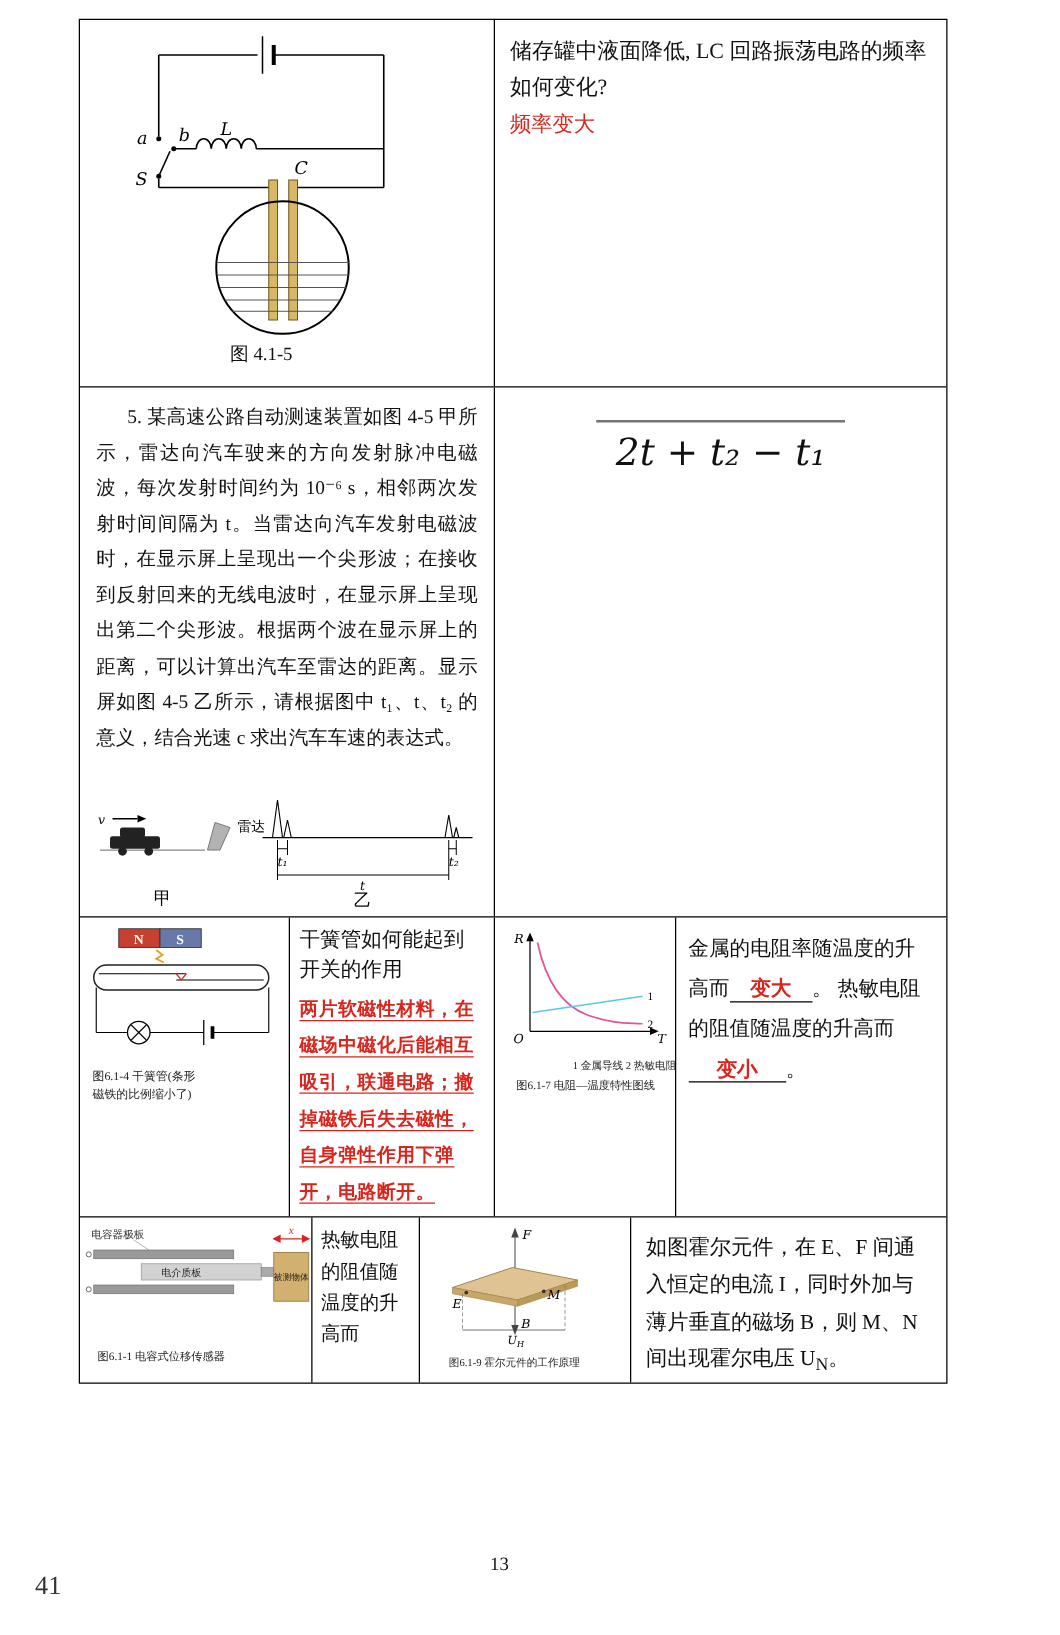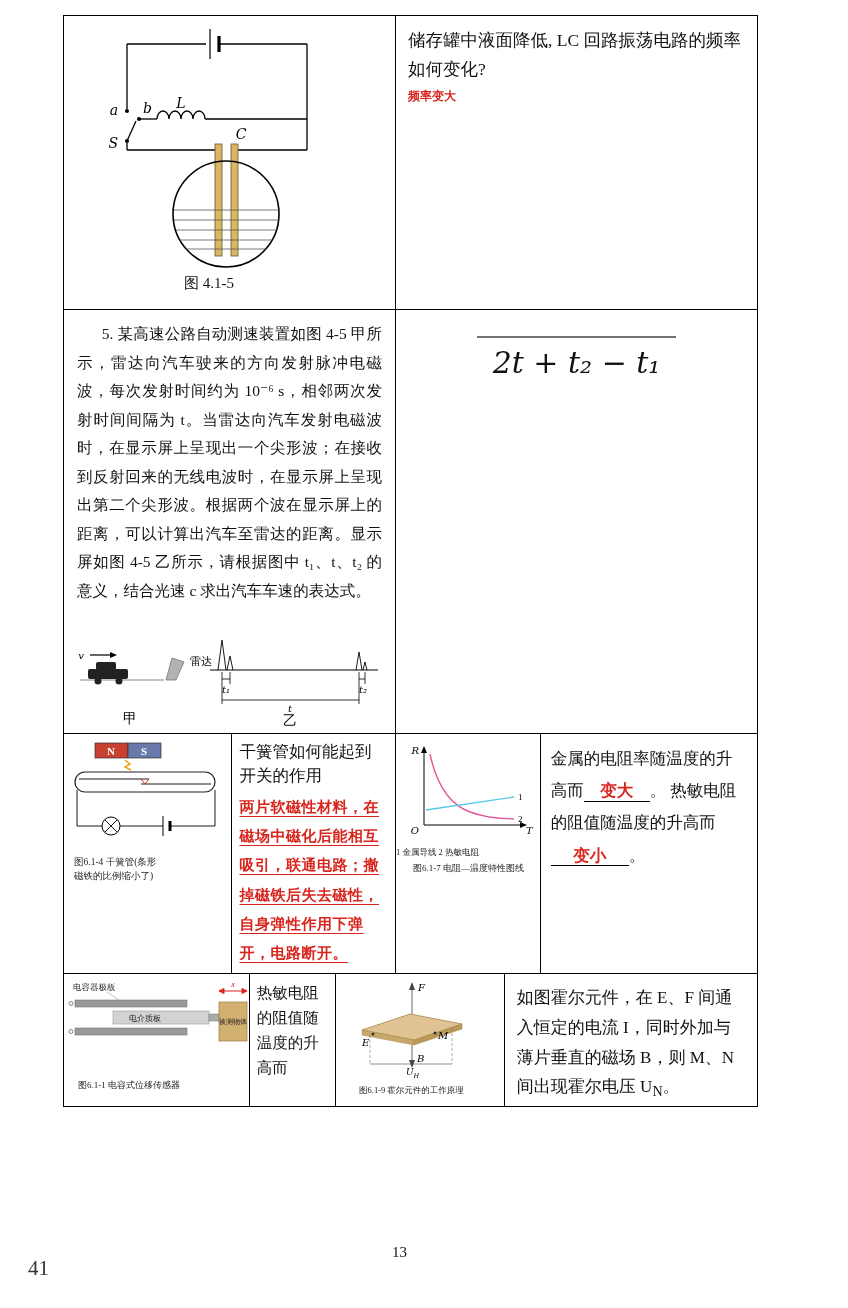--- a/index.html
+++ b/index.html
@@ -11,21 +11,21 @@
   .row + .row{border-top:1.6px solid #000;}
   .cell{position:relative;overflow:hidden;}
   .cell + .cell{border-left:1.6px solid #000;}
   .r1{height:293px;} .r2{height:424px;} .r3{height:240px;} .r4{height:133px;}
   .c-left{width:332px;} .c-right{width:363px;}
   .r3 .c1{width:167px;} .r3 .c2{width:165px;} .r3 .c3{width:145px;} .r3 .c4{width:218px;}
   .r4 .d1{width:192px;} .r4 .d2{width:90px;} .r4 .d3{width:150px;} .r4 .d4{width:263px;margin-left:24px;}
 
   .q-text{padding:10px 12px 0;font-size:17.5px;line-height:1.65;}
   .red{color:#d8251d;}
-  .answer-line{padding:4px 12px 0;font-size:12px;font-weight:bold;}
+  .answer-line{padding:4px 12px 0;font-size:17px;font-weight:normal;}
   .problem{padding:10px 13px 0;font-size:15.5px;line-height:1.84;text-align:justify;text-indent:1.6em;}
 
   .fig-caption{font-size:15px;}
   .small-caption{font-size:9.5px;color:#222;line-height:1.45;}
 
   .formula-wrap{display:flex;justify-content:center;padding-top:26px;}
   .frac{display:inline-block;text-align:center;font-family:"DejaVu Serif",serif;font-style:italic;font-size:30px;}
   .frac .num{padding:2px 16px 7px;}
   .frac .den{border-top:2px solid #737373;padding:7px 16px 2px;}
 
@@ -197,21 +197,21 @@
           <polygon points="21,11 24,4 27,11" fill="#000"></polygon>
           <polygon points="120,80 127,83 120,86" fill="#000"></polygon>
           <path d="M30,12 C36,40 48,62 70,70 S105,76 114,77" fill="none" stroke="#e0559a" stroke-width="1.4"></path>
           <line x1="26" y1="68" x2="114" y2="55" stroke="#58c8e8" stroke-width="1.4"></line>
           <text class="lbl-s" x="19" y="12" text-anchor="end">R</text>
           <text class="lbl-s" x="126" y="92">T</text>
           <text class="lbl-s" x="19" y="92" text-anchor="end">O</text>
           <text x="118" y="58" font-size="9">1</text>
           <text x="118" y="80" font-size="9">2</text>
         </svg>
-        <div class="small-caption" style="position:absolute;left:0;top:112px;width:145px;text-align:left;font-size:8.5px;">1 金属导线  2 热敏电阻</div>
+        <div class="small-caption" style="position:absolute;left:0;top:112px;width:145px;text-align:right;font-size:8.5px;">1 金属导线  2 热敏电阻</div>
         <div class="small-caption" style="position:absolute;left:0;top:128px;width:145px;text-align:center;font-size:9px;">图6.1-7 电阻—温度特性图线</div>
       </div>
       <div class="cell c4">
         <div class="fill-text">
           <span>金属的电阻率随温度的升高而</span><span class="blank">变大</span><span>。</span>
           <span>热敏电阻的阻值随温度的升高而</span><span class="blank" style="min-width:78px;">变小</span><span>。</span>
         </div>
       </div>
     </div>
 

